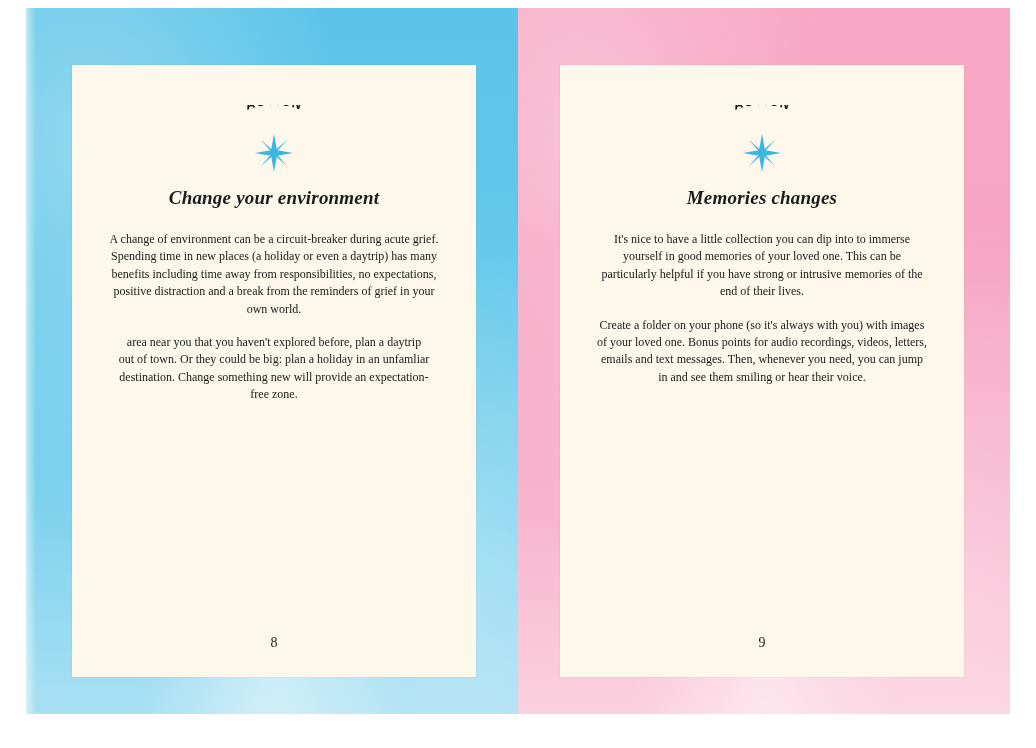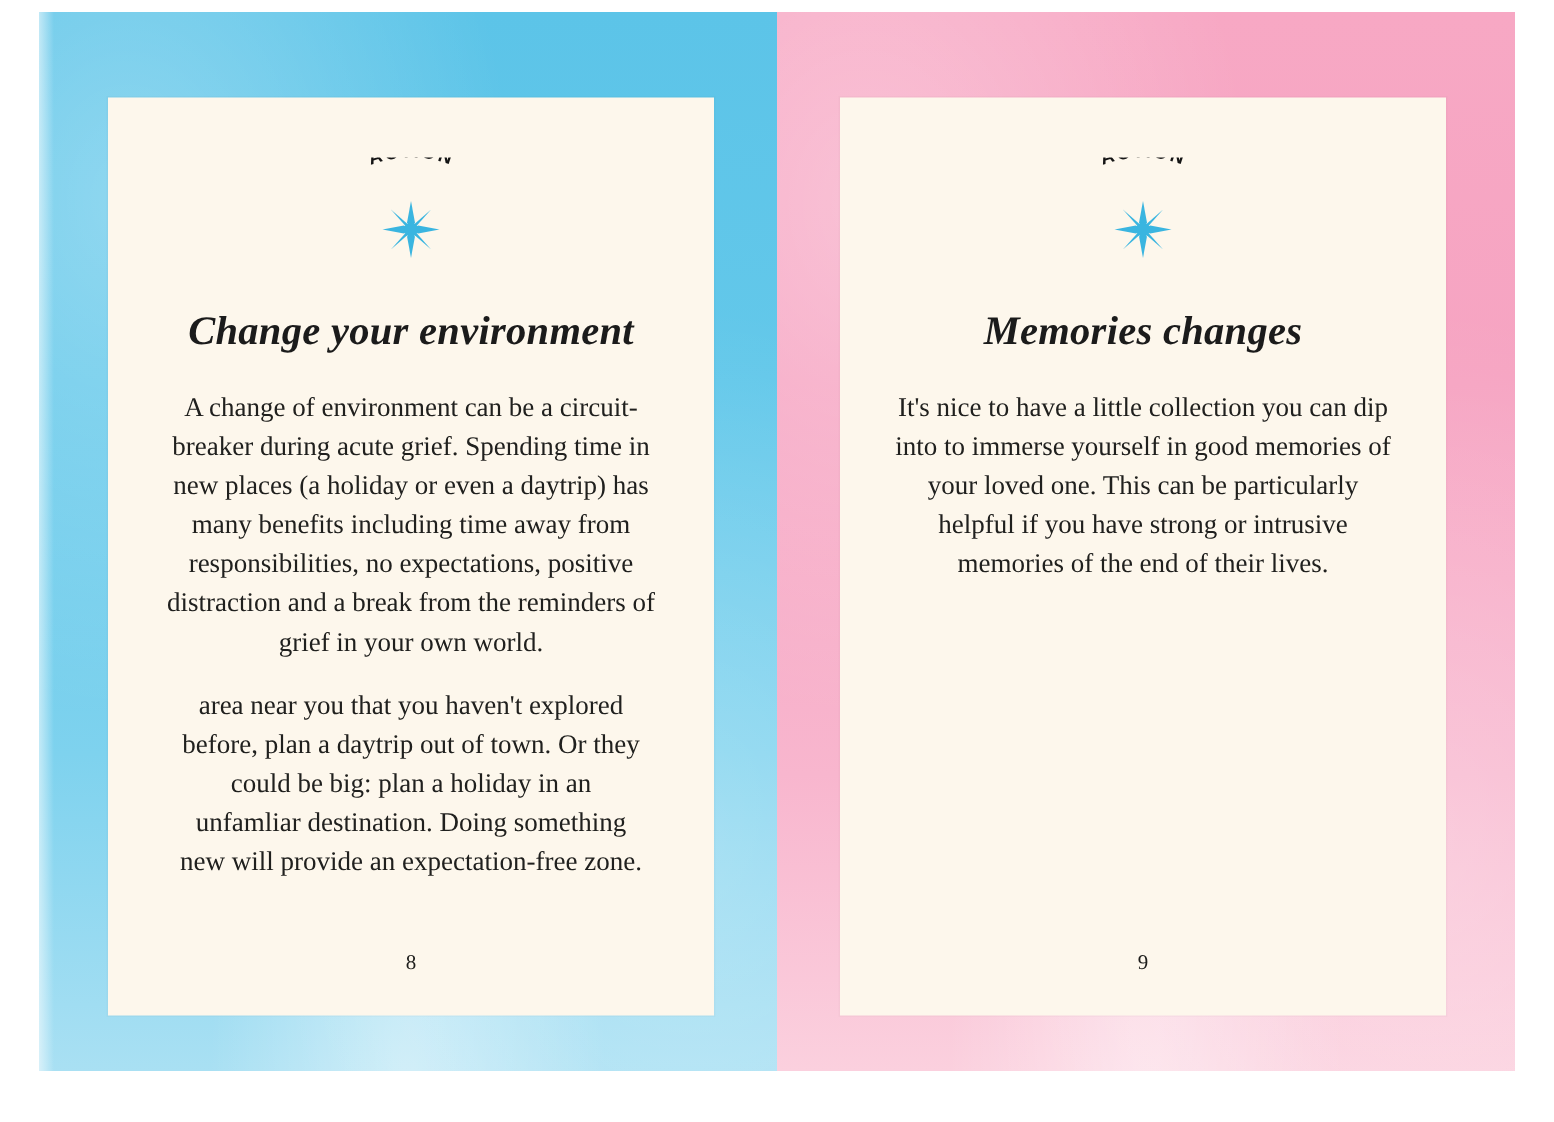--- a/index.html
+++ b/index.html
@@ -112,29 +112,29 @@
     position: absolute;
     left: 50%;
     top: 30px;
     transform: translateX(-50%);
   }
 
   h1.title {
     font-family: "Liberation Serif", serif;
     font-style: italic;
     font-weight: bold;
-    font-size: 27px;
+    font-size: 19px;
     letter-spacing: 0.2px;
     color: #1b1b1b;
-    margin: 24px 0 22px 0;
+    margin: 6px 0 22px 0;
   }
 
   p.body {
     font-family: "Liberation Serif", serif;
-    font-size: 18px;
+    font-size: 12px;
     line-height: 1.45;
     color: #20201e;
     margin: 0 0 16px 0;
     text-align: center;
   }
   p.body:last-child { margin-bottom: 0; }
 
   .indent-para {
     padding: 0 10px;
   }
@@ -183,21 +183,21 @@
                 <path d="M6.6 33.4 L16.2 22.5 L20 20 L17.5 23.8 Z"></path>
                 <circle cx="20" cy="20" r="4.6"></circle>
               </g>
             </svg>
           </div>
         </div>
 
         <h1 class="title">Change your environment</h1>
 
         <p class="body">A change of environment can be a circuit-breaker during acute grief. Spending time in new places (a holiday or even a daytrip) has many benefits including time away from responsibilities, no expectations, positive distraction and a break from the reminders of grief in your own world.</p>
-        <p class="body indent-para">area near you that you haven't explored before, plan a daytrip out of town. Or they could be big: plan a holiday in an unfamliar destination. Doing something new will provide an expectation-free zone.</p>
+        <p class="body indent-para">area near you that you haven't explored before, plan a daytrip out of town. Or they could be big: plan a holiday in an unfamliar destination. Change something new will provide an expectation-free zone.</p>
       </div>
 
       <div class="page-number">8</div>
     </div>
   </div>
 
   <div class="page page-right">
     <div class="paper">
       <div class="content">
 
@@ -225,19 +225,20 @@
                 <path d="M6.6 33.4 L16.2 22.5 L20 20 L17.5 23.8 Z"></path>
                 <circle cx="20" cy="20" r="4.6"></circle>
               </g>
             </svg>
           </div>
         </div>
 
         <h1 class="title">Memories changes</h1>
 
         <p class="body">It's nice to have a little collection you can dip into to immerse yourself in good memories of your loved one. This can be particularly helpful if you have strong or intrusive memories of the end of their lives.</p>
+        <p class="body">Create a folder on your phone (so it's always with you) with images of your loved one. Bonus points for audio recordings, videos, letters, emails and text messages. Then, whenever you need, you can jump in and see them smiling or hear their voice.</p>
       </div>
 
       <div class="page-number">9</div>
     </div>
   </div>
 
 </div>
 
 </body></html>

